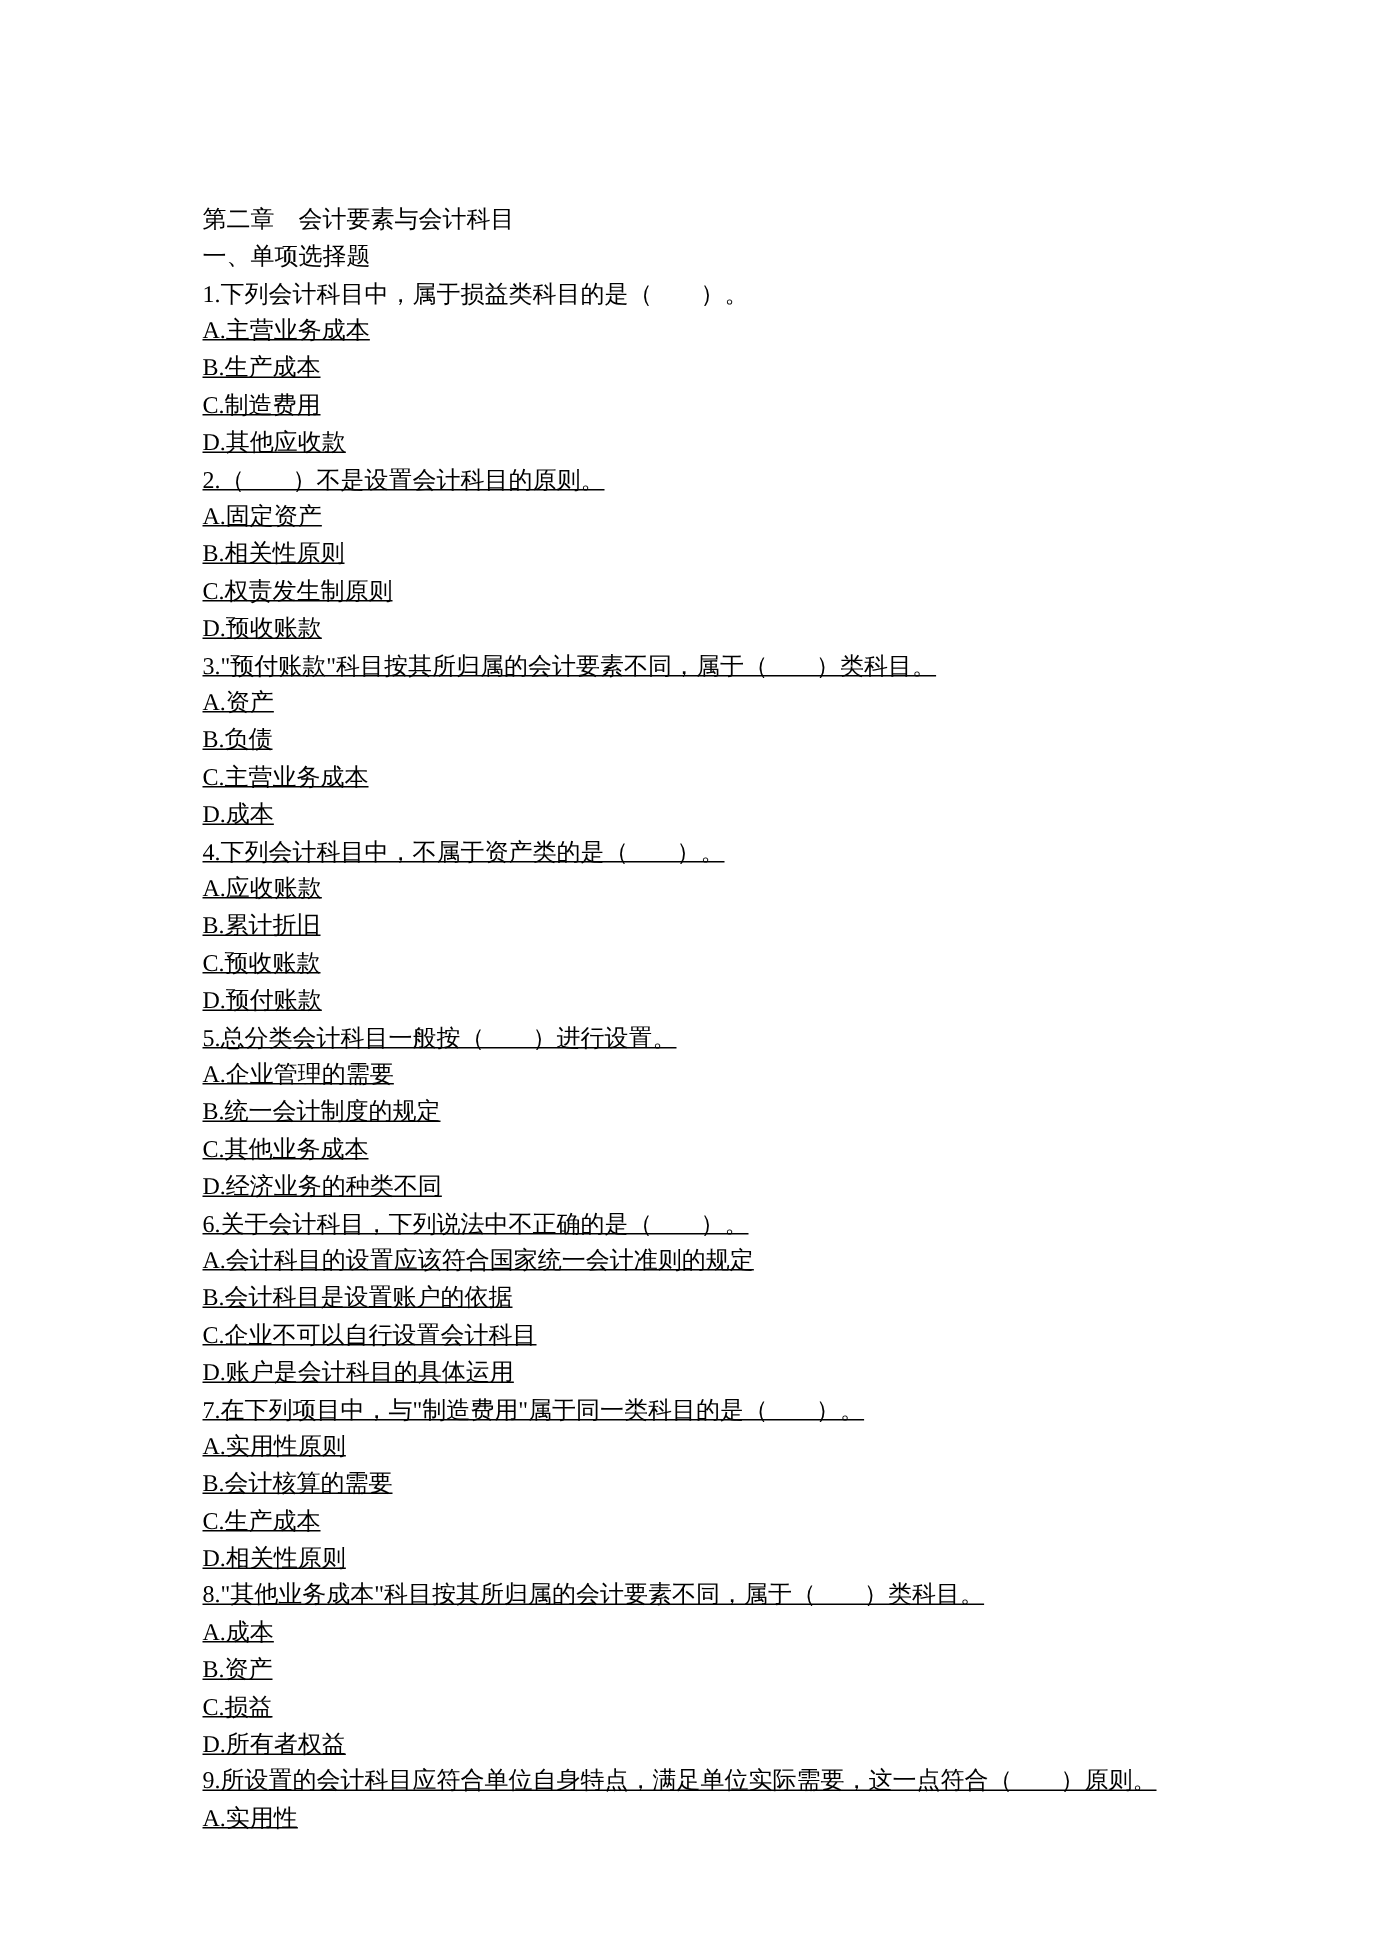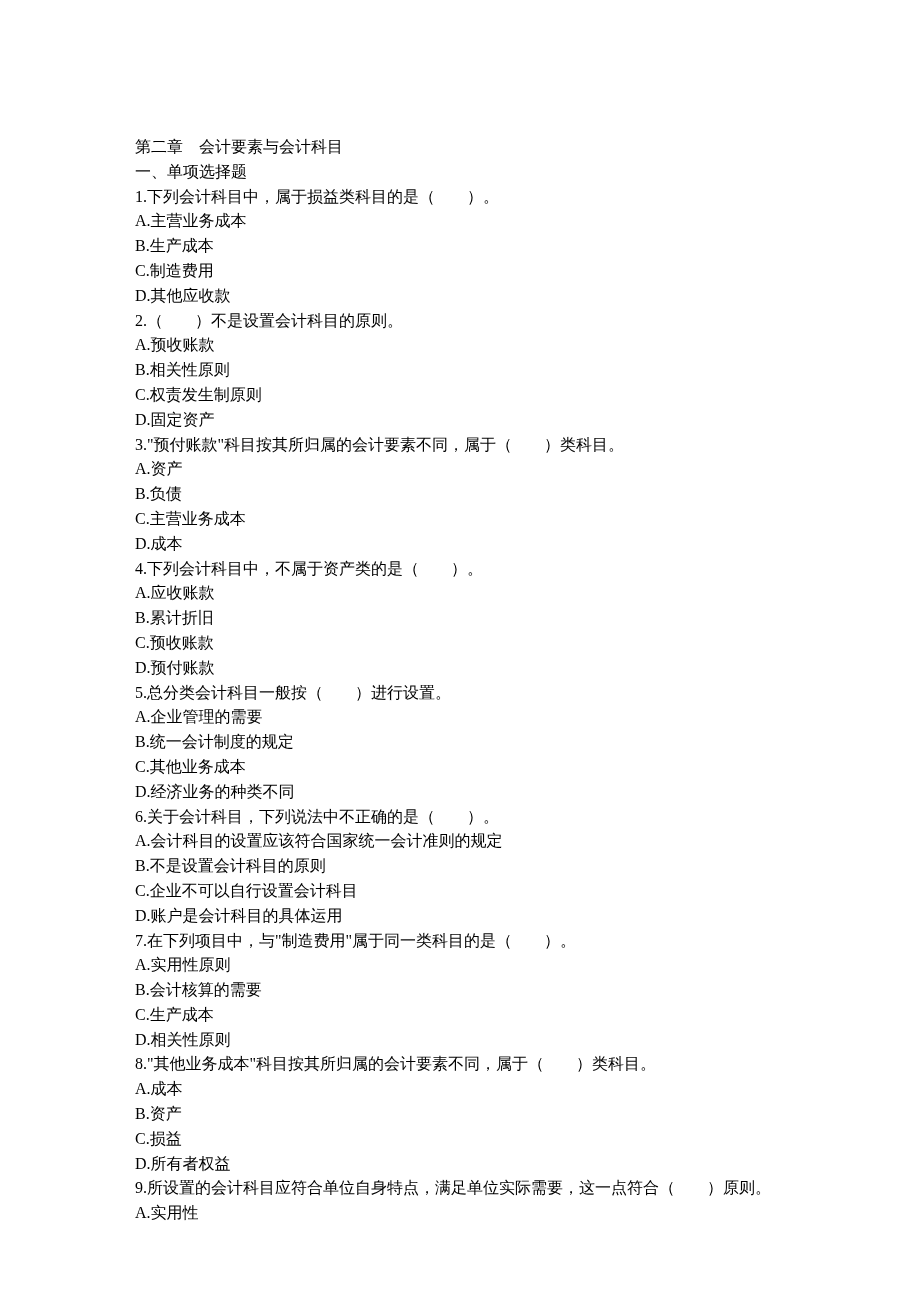--- a/index.html
+++ b/index.html
@@ -11,39 +11,40 @@
       color: #000;
       background: #fff;
       width: 920px;
       box-sizing: border-box;
     }
     .line {
       display: block;
     }
     .indent {
       margin-left: 0;
+      text-decoration: underline;
     }
   </style>
 </head>
 <body>
 
 <span class="line">第二章　会计要素与会计科目</span>
 <span class="line">一、单项选择题</span>
 
 <span class="line">1.下列会计科目中，属于损益类科目的是（　　）。</span>
 <span class="line indent">A.主营业务成本</span>
 <span class="line indent">B.生产成本</span>
 <span class="line indent">C.制造费用</span>
 <span class="line indent">D.其他应收款</span>
 
 <span class="line indent">2.（　　）不是设置会计科目的原则。</span>
-<span class="line indent">A.预收账款</span>
+<span class="line indent">A.固定资产</span>
 <span class="line indent">B.相关性原则</span>
 <span class="line indent">C.权责发生制原则</span>
-<span class="line indent">D.固定资产</span>
+<span class="line indent">D.预收账款</span>
 
 <span class="line indent">3."预付账款"科目按其所归属的会计要素不同，属于（　　）类科目。</span>
 <span class="line indent">A.资产</span>
 <span class="line indent">B.负债</span>
 <span class="line indent">C.主营业务成本</span>
 <span class="line indent">D.成本</span>
 
 <span class="line indent">4.下列会计科目中，不属于资产类的是（　　）。</span>
 <span class="line indent">A.应收账款</span>
 <span class="line indent">B.累计折旧</span>
@@ -51,21 +52,21 @@
 <span class="line indent">D.预付账款</span>
 
 <span class="line indent">5.总分类会计科目一般按（　　）进行设置。</span>
 <span class="line indent">A.企业管理的需要</span>
 <span class="line indent">B.统一会计制度的规定</span>
 <span class="line indent">C.其他业务成本</span>
 <span class="line indent">D.经济业务的种类不同</span>
 
 <span class="line indent">6.关于会计科目，下列说法中不正确的是（　　）。</span>
 <span class="line indent">A.会计科目的设置应该符合国家统一会计准则的规定</span>
-<span class="line indent">B.不是设置会计科目的原则</span>
+<span class="line indent">B.会计科目是设置账户的依据</span>
 <span class="line indent">C.企业不可以自行设置会计科目</span>
 <span class="line indent">D.账户是会计科目的具体运用</span>
 
 <span class="line indent">7.在下列项目中，与"制造费用"属于同一类科目的是（　　）。</span>
 <span class="line indent">A.实用性原则</span>
 <span class="line indent">B.会计核算的需要</span>
 <span class="line indent">C.生产成本</span>
 <span class="line indent">D.相关性原则</span>
 
 <span class="line indent">8."其他业务成本"科目按其所归属的会计要素不同，属于（　　）类科目。</span>

